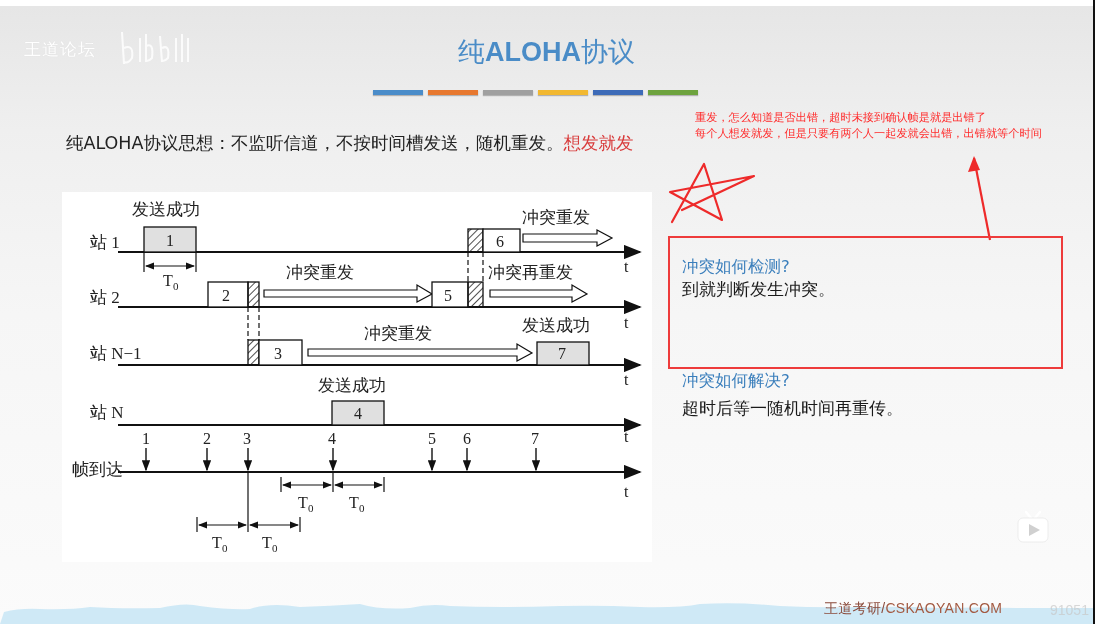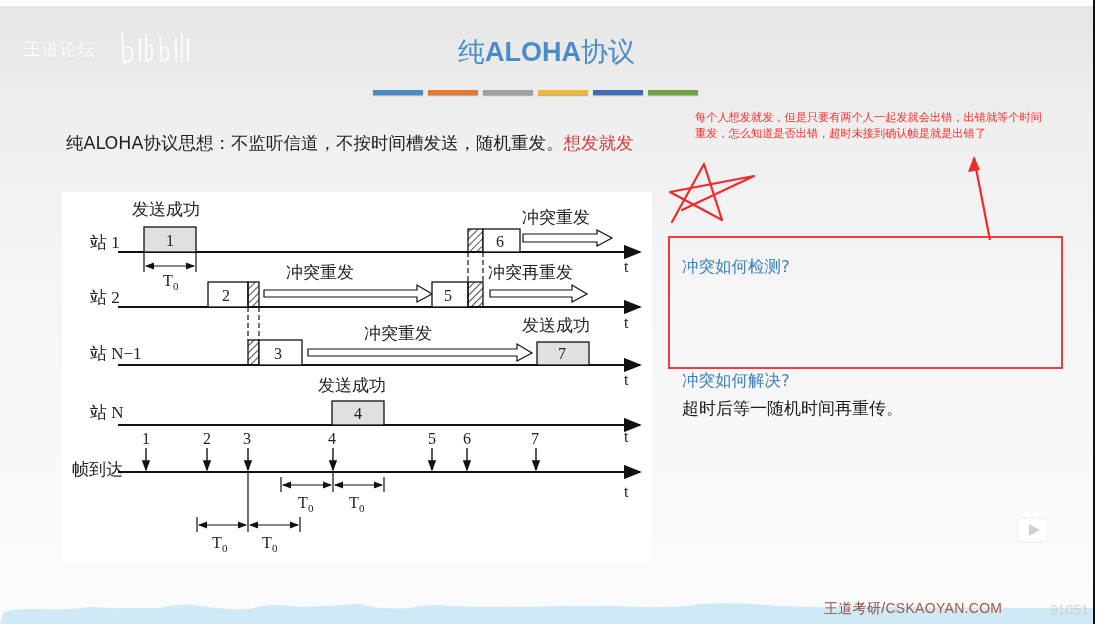--- a/index.html
+++ b/index.html
@@ -71,22 +71,22 @@
     <span style="background:#f2b830"></span>
     <span style="background:#3d6bb8"></span>
     <span style="background:#6ea33e"></span>
   </div>
 
   <div class="thought">
     <span>纯ALOHA协议思想：不监听信道，不按时间槽发送，随机重发。</span><span class="red">想发就发</span>
   </div>
 
   <div class="annot">
+    <div>重发，怎么知道是否出错，超时未接到确认帧是就是出错了</div>
     <div>每个人想发就发，但是只要有两个人一起发就会出错，出错就等个时间</div>
-    <div>重发，怎么知道是否出错，超时未接到确认帧是就是出错了</div>
   </div>
 
   <svg class="star" viewBox="0 0 100 75">
     <path d="M10 64 L42 6 L60 62 L8 34 L92 18 L20 52" fill="none" stroke="#ee2a2a" stroke-width="2.2" stroke-linejoin="round" stroke-linecap="round"></path>
   </svg>
 
   <svg class="red-arrow" viewBox="0 0 40 90">
     <path d="M14 4 L30 86" stroke="#ee2a2a" stroke-width="2.2" fill="none"></path>
     <path d="M14 2 L8 18 L20 16 Z" fill="#ee2a2a"></path>
   </svg>
@@ -209,20 +209,21 @@
       <text x="150" y="356" font-size="16" fill="#222">T</text>
         <text x="160" y="360" font-size="11" fill="#222">0</text>
       <text x="200" y="356" font-size="16" fill="#222">T</text>
         <text x="210" y="360" font-size="11" fill="#222">0</text>
     </svg>
   </div>
 
   <div class="box"></div>
   <div class="q" style="left:682px; top:242px;margin-top:8px;">冲突如何检测?</div>
   <div class="a" style="left:682px; top:270px;">
+    <div>到就判断发生冲突。</div>
   </div>
 
   <div class="q" style="left:682px; top:364px;">冲突如何解决?</div>
   <div class="a" style="left:682px; top:389px;">超时后等一随机时间再重传。</div>
 
   <svg class="play-icon" viewBox="0 0 34 40">
     <path d="M10 6 L15 12 M24 6 L19 12" stroke="#ffffff" stroke-width="2.5" stroke-linecap="round"></path>
     <rect x="2" y="12" width="30" height="24" rx="5" fill="#ffffff" stroke="#e8e8e8" stroke-width="0.8"></rect>
     <path d="M13 18 L24 24 L13 30 Z" fill="#d0d0d0"></path>
   </svg>

